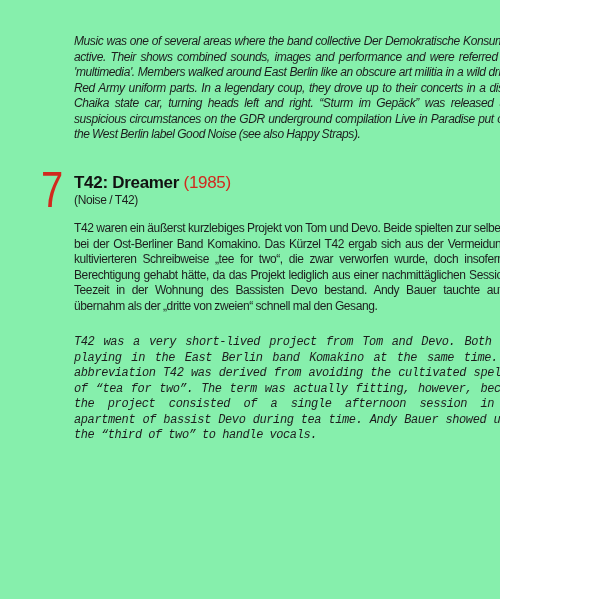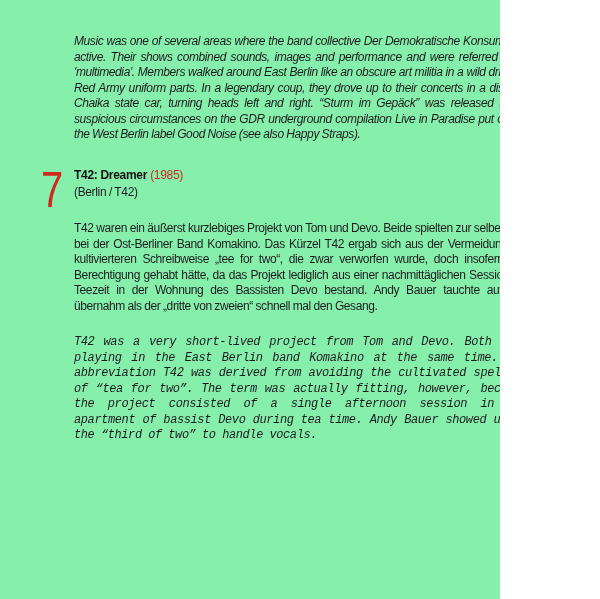--- a/index.html
+++ b/index.html
@@ -41,22 +41,22 @@
     top: 169px;
     color: #d2291e;
     font-size: 50px;
     line-height: 42px;
     font-weight: 400;
     transform: scaleX(0.8);
     transform-origin: left top;
   }
   .track-header { top: 168px; }
   .track-title {
-    margin: 0 0 3px 0;
-    font-size: 12px;
+    margin: 8px 0 3px 0;
+    font-size: 17px;
     font-weight: bold;
     letter-spacing: -0.3px;
     line-height: 14px;
     color: #111111;
   }
   .track-year {
     color: #d2291e;
     font-weight: normal;
   }
   .credit-line {
@@ -70,20 +70,20 @@
 <body>
 
 <div class="page">
 
   <div class="col para italic intro">Music was one of several areas where the band collective Der Demokratische Konsum was active. Their shows combined sounds, images and performance and were referred to as 'multimedia'. Members walked around East Berlin like an obscure art militia in a wild drill with Red Army uniform parts. In a legendary coup, they drove up to their concerts in a disused Chaika state car, turning heads left and right. “Sturm im Gepäck” was released under suspicious circumstances on the GDR underground compilation Live in Paradise put out by the West Berlin label Good Noise (see also Happy Straps).</div>
 
   <div class="track-number">7</div>
 
   <div class="col track-header">
     <h2 class="track-title"><span>T42: Dreamer</span> <span class="track-year">(1985)</span></h2>
-    <div class="credit-line">(Berlin / T42)</div>
+    <div class="credit-line">(Noise / T42)</div>
   </div>
 
   <div class="col para desc-de">T42 waren ein äußerst kurzlebiges Projekt von Tom und Devo. Beide spielten zur selben Zeit bei der Ost-Berliner Band Komakino. Das Kürzel T42 ergab sich aus der Vermeidung der kultivierteren Schreibweise „tee for two“, die zwar verworfen wurde, doch insofern ihre Berechtigung gehabt hätte, da das Projekt lediglich aus einer nachmittäglichen Session zur Teezeit in der Wohnung des Bassisten Devo bestand. Andy Bauer tauchte auf und übernahm als der „dritte von zweien“ schnell mal den Gesang.</div>
 
   <div class="col para italic desc-en">T42 was a very short-lived project from Tom and Devo. Both were playing in the East Berlin band Komakino at the same time. The abbreviation T42 was derived from avoiding the cultivated spelling of “tea for two”. The term was actually fitting, however, because the project consisted of a single afternoon session in the apartment of bassist Devo during tea time. Andy Bauer showed up as the “third of two” to handle vocals.</div>
 
 </div>
 
 </body></html>

